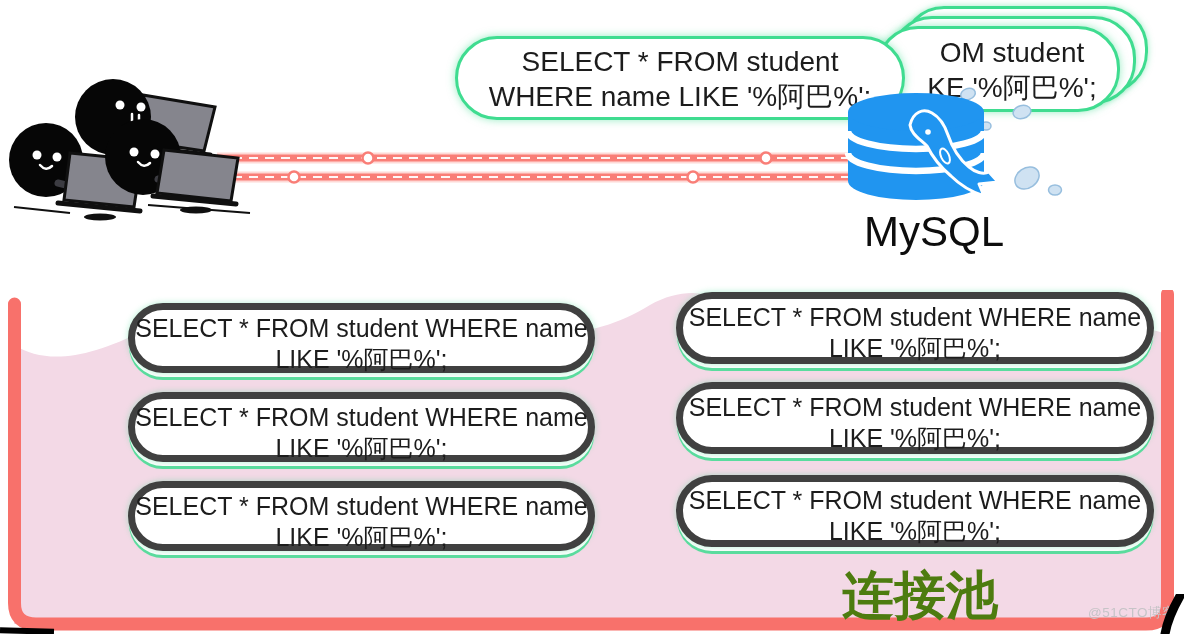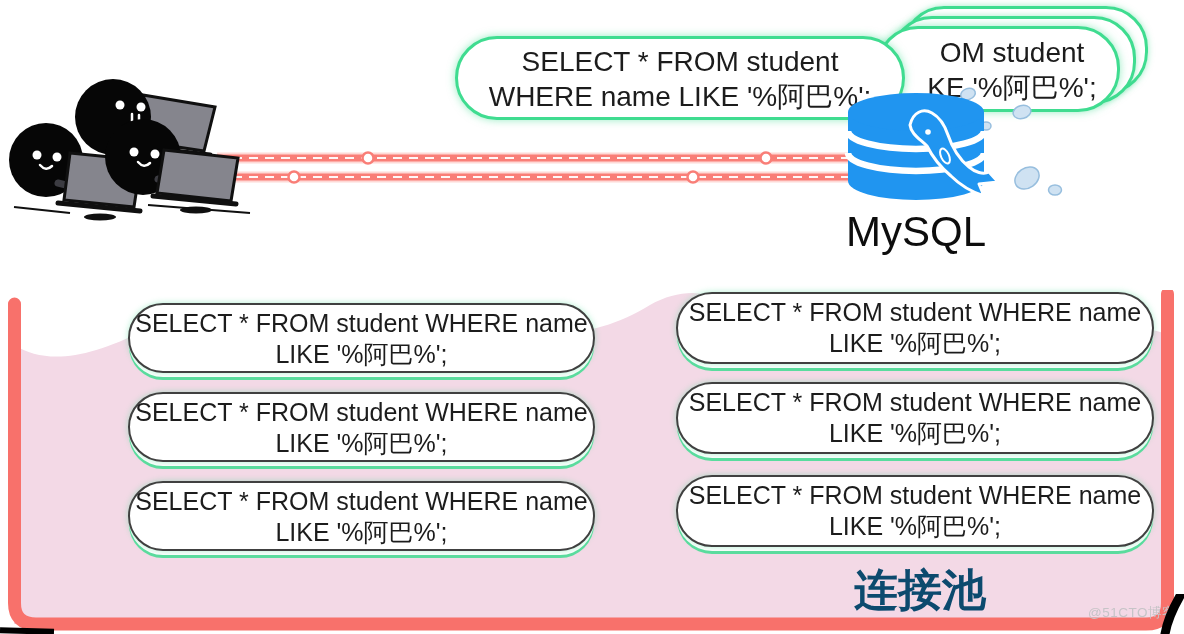--- a/index.html
+++ b/index.html
@@ -18,36 +18,36 @@
   .front-bubble{left:455px;top:36px;width:450px;height:84px;z-index:3;
                 font-size:28px;line-height:35px;padding-top:5px;}
   .outline-a{left:902px;top:6px;width:246px;height:88px;border:3px solid #3fdc90;border-radius:42px;
              box-shadow:0 0 6px rgba(63,220,144,.5);z-index:2;background:transparent;box-sizing:border-box;}
   .outline-b{left:890px;top:16px;width:246px;height:88px;border:3px solid #3fdc90;border-radius:42px;
              box-shadow:0 0 6px rgba(63,220,144,.5);z-index:2;background:#fff;box-sizing:border-box;}
   .back-bubble{left:876px;top:26px;width:244px;height:86px;z-index:2;text-align:center;
                font-size:28px;line-height:35px;padding:6px 0 0 28px;box-sizing:border-box;}
 
   .db-icon{left:840px;top:85px;width:230px;height:125px;z-index:4;}
-  .mysql-label{left:828px;top:208px;width:176px;text-align:center;font-size:42px;color:#0d0d0d;z-index:4;}
+  .mysql-label{left:828px;top:208px;width:176px;text-align:right;font-size:42px;color:#0d0d0d;z-index:4;}
 
   
   .pool-bg{left:0px;top:290px;width:1184px;height:344px;z-index:1;}
-  .pool-bubble{box-sizing:border-box;background:#fff;border:2px solid #404040;border-radius:36px;
+  .pool-bubble{box-sizing:border-box;background:#fff;border:7px solid #404040;border-radius:36px;
                text-align:center;z-index:2;font-size:25px;line-height:31px;padding-top:3px;
                box-shadow:0 0 6px rgba(63,220,144,.4),0 5px 0 -1px #ffffff,0 8px 0 -1px rgba(63,220,144,.85);}
   .b-l1{left:128px;top:303px;width:467px;height:70px;}
   .b-l2{left:128px;top:392px;width:467px;height:70px;}
   .b-l3{left:128px;top:481px;width:467px;height:70px;}
   .b-r1{left:676px;top:292px;width:478px;height:72px;}
   .b-r2{left:676px;top:382px;width:478px;height:72px;}
   .b-r3{left:676px;top:475px;width:478px;height:72px;}
 
-  .pool-label{left:820px;top:561px;width:200px;text-align:center;font-size:44px;font-weight:bold;
-              color:#0c4a6e;z-index:3;}
+  .pool-label{left:820px;top:561px;width:200px;text-align:center;font-size:52px;font-weight:bold;
+              color:#4d7c0f;z-index:3;}
   .watermark{left:1088px;top:604px;font-size:13.5px;color:#c6c4c7;z-index:4;letter-spacing:.5px;}
   .black-strip{left:0px;top:628px;width:54px;height:6px;background:#000;transform:rotate(1.5deg);z-index:3;}
   .corner-stroke{left:1158px;top:594px;width:26px;height:40px;z-index:5;}
 </style>
 </head>
 <body>
 
 <div class="canvas">
 
   <svg class="abs clients" viewBox="0 0 270 180">

